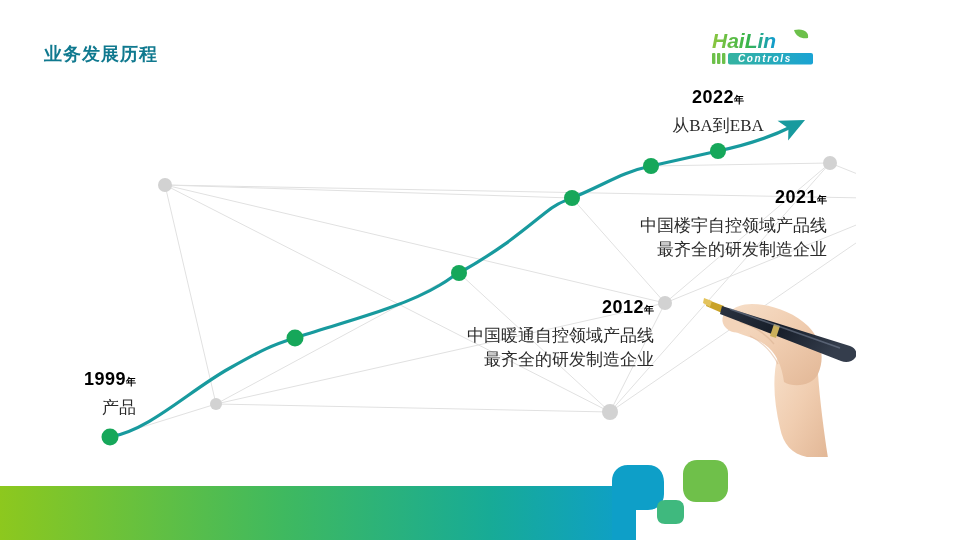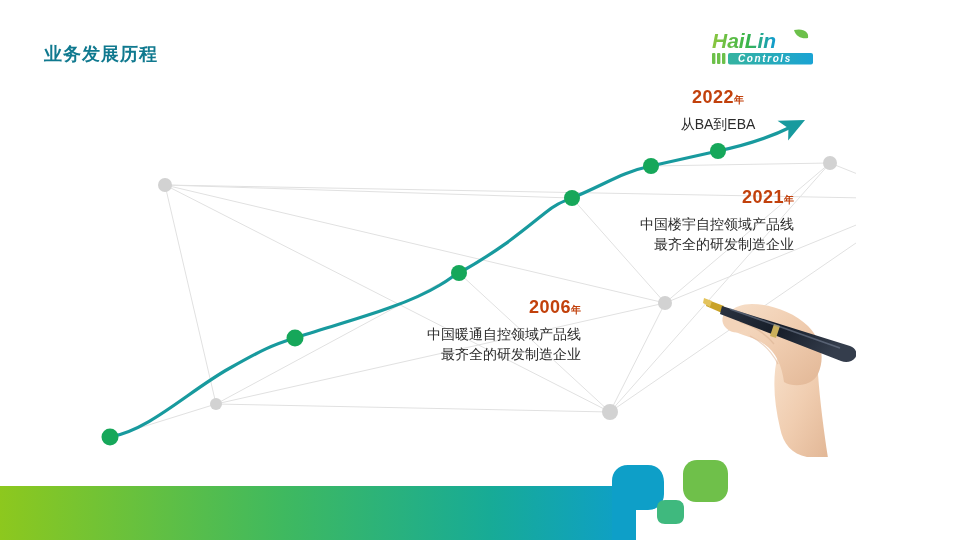--- a/index.html
+++ b/index.html
@@ -20,27 +20,27 @@
   
   .logo{position:absolute;right:36px;top:26px;width:112px;height:42px;}
   .logo svg{display:block;}
 
   
   .layer{position:absolute;left:0;top:0;width:960px;height:540px;}
 
   
   .ms{position:absolute;white-space:nowrap;}
   .ms .yr{
-    font-size:18px;font-weight:700;color:#c2410c;letter-spacing:.5px;
+    font-size:18px;font-weight:700;color:#000000;letter-spacing:.5px;
     line-height:1.1;
   }
   .ms .yr .suf{font-size:10px;font-weight:700;letter-spacing:0;}
   .ms .dsc{
-    margin-top:6px;font-size:14px;color:#2b2b2b;line-height:1.45;
-    font-family:Liberation Sans, sans-serif;
+    margin-top:6px;font-size:17px;color:#2b2b2b;line-height:1.45;
+    font-family:Liberation Serif, serif;
   }
   .ms.c{text-align:center;}
   .ms.l{text-align:right;}
 
   
   .hand{position:absolute;left:700px;top:282px;width:190px;height:175px;}
 
   
   .footbar{position:absolute;left:0;bottom:0;width:960px;height:90px;}
 </style>
@@ -126,25 +126,29 @@
       <g>
         <rect x="4" y="27" width="3.4" height="11" rx="1" fill="#6cc04a"></rect>
         <rect x="9" y="27" width="3.4" height="11" rx="1" fill="#6cc04a"></rect>
         <rect x="14" y="27" width="3.4" height="11" rx="1" fill="#6cc04a"></rect>
       </g>
       <rect x="20" y="27" width="85" height="11.5" rx="2" fill="url(#lg2)"></rect>
       <text x="30" y="36.4" font-family="'Liberation Sans',sans-serif" font-size="10" font-weight="700" font-style="italic" letter-spacing="1.6" fill="#ffffff">Controls</text>
     </svg>
   </div>
 
+  <div class="ms l" style="left:84px;top:370px;">
+    <div class="yr"><span>1999</span><span class="suf">年</span></div>
+    <div class="dsc">产品</div>
+  </div>
 
 
   <div class="ms l" style="left:427px;top:298px;">
-    <div class="yr"><span>2006</span><span class="suf">年</span></div>
-    <div class="dsc" style="white-space:pre-line;">中国暖通自控领域产品线
+    <div class="yr"><span>2012</span><span class="suf">年</span></div>
+    <div class="dsc" style="white-space:pre-line;margin-left:40px;">中国暖通自控领域产品线
 最齐全的研发制造企业</div>
   </div>
 
 
   <div class="ms l" style="left:640px;top:188px;">
     <div class="yr"><span>2021</span><span class="suf">年</span></div>
     <div class="dsc" style="white-space:pre-line;">中国楼宇自控领域产品线
 最齐全的研发制造企业</div>
   </div>
 

